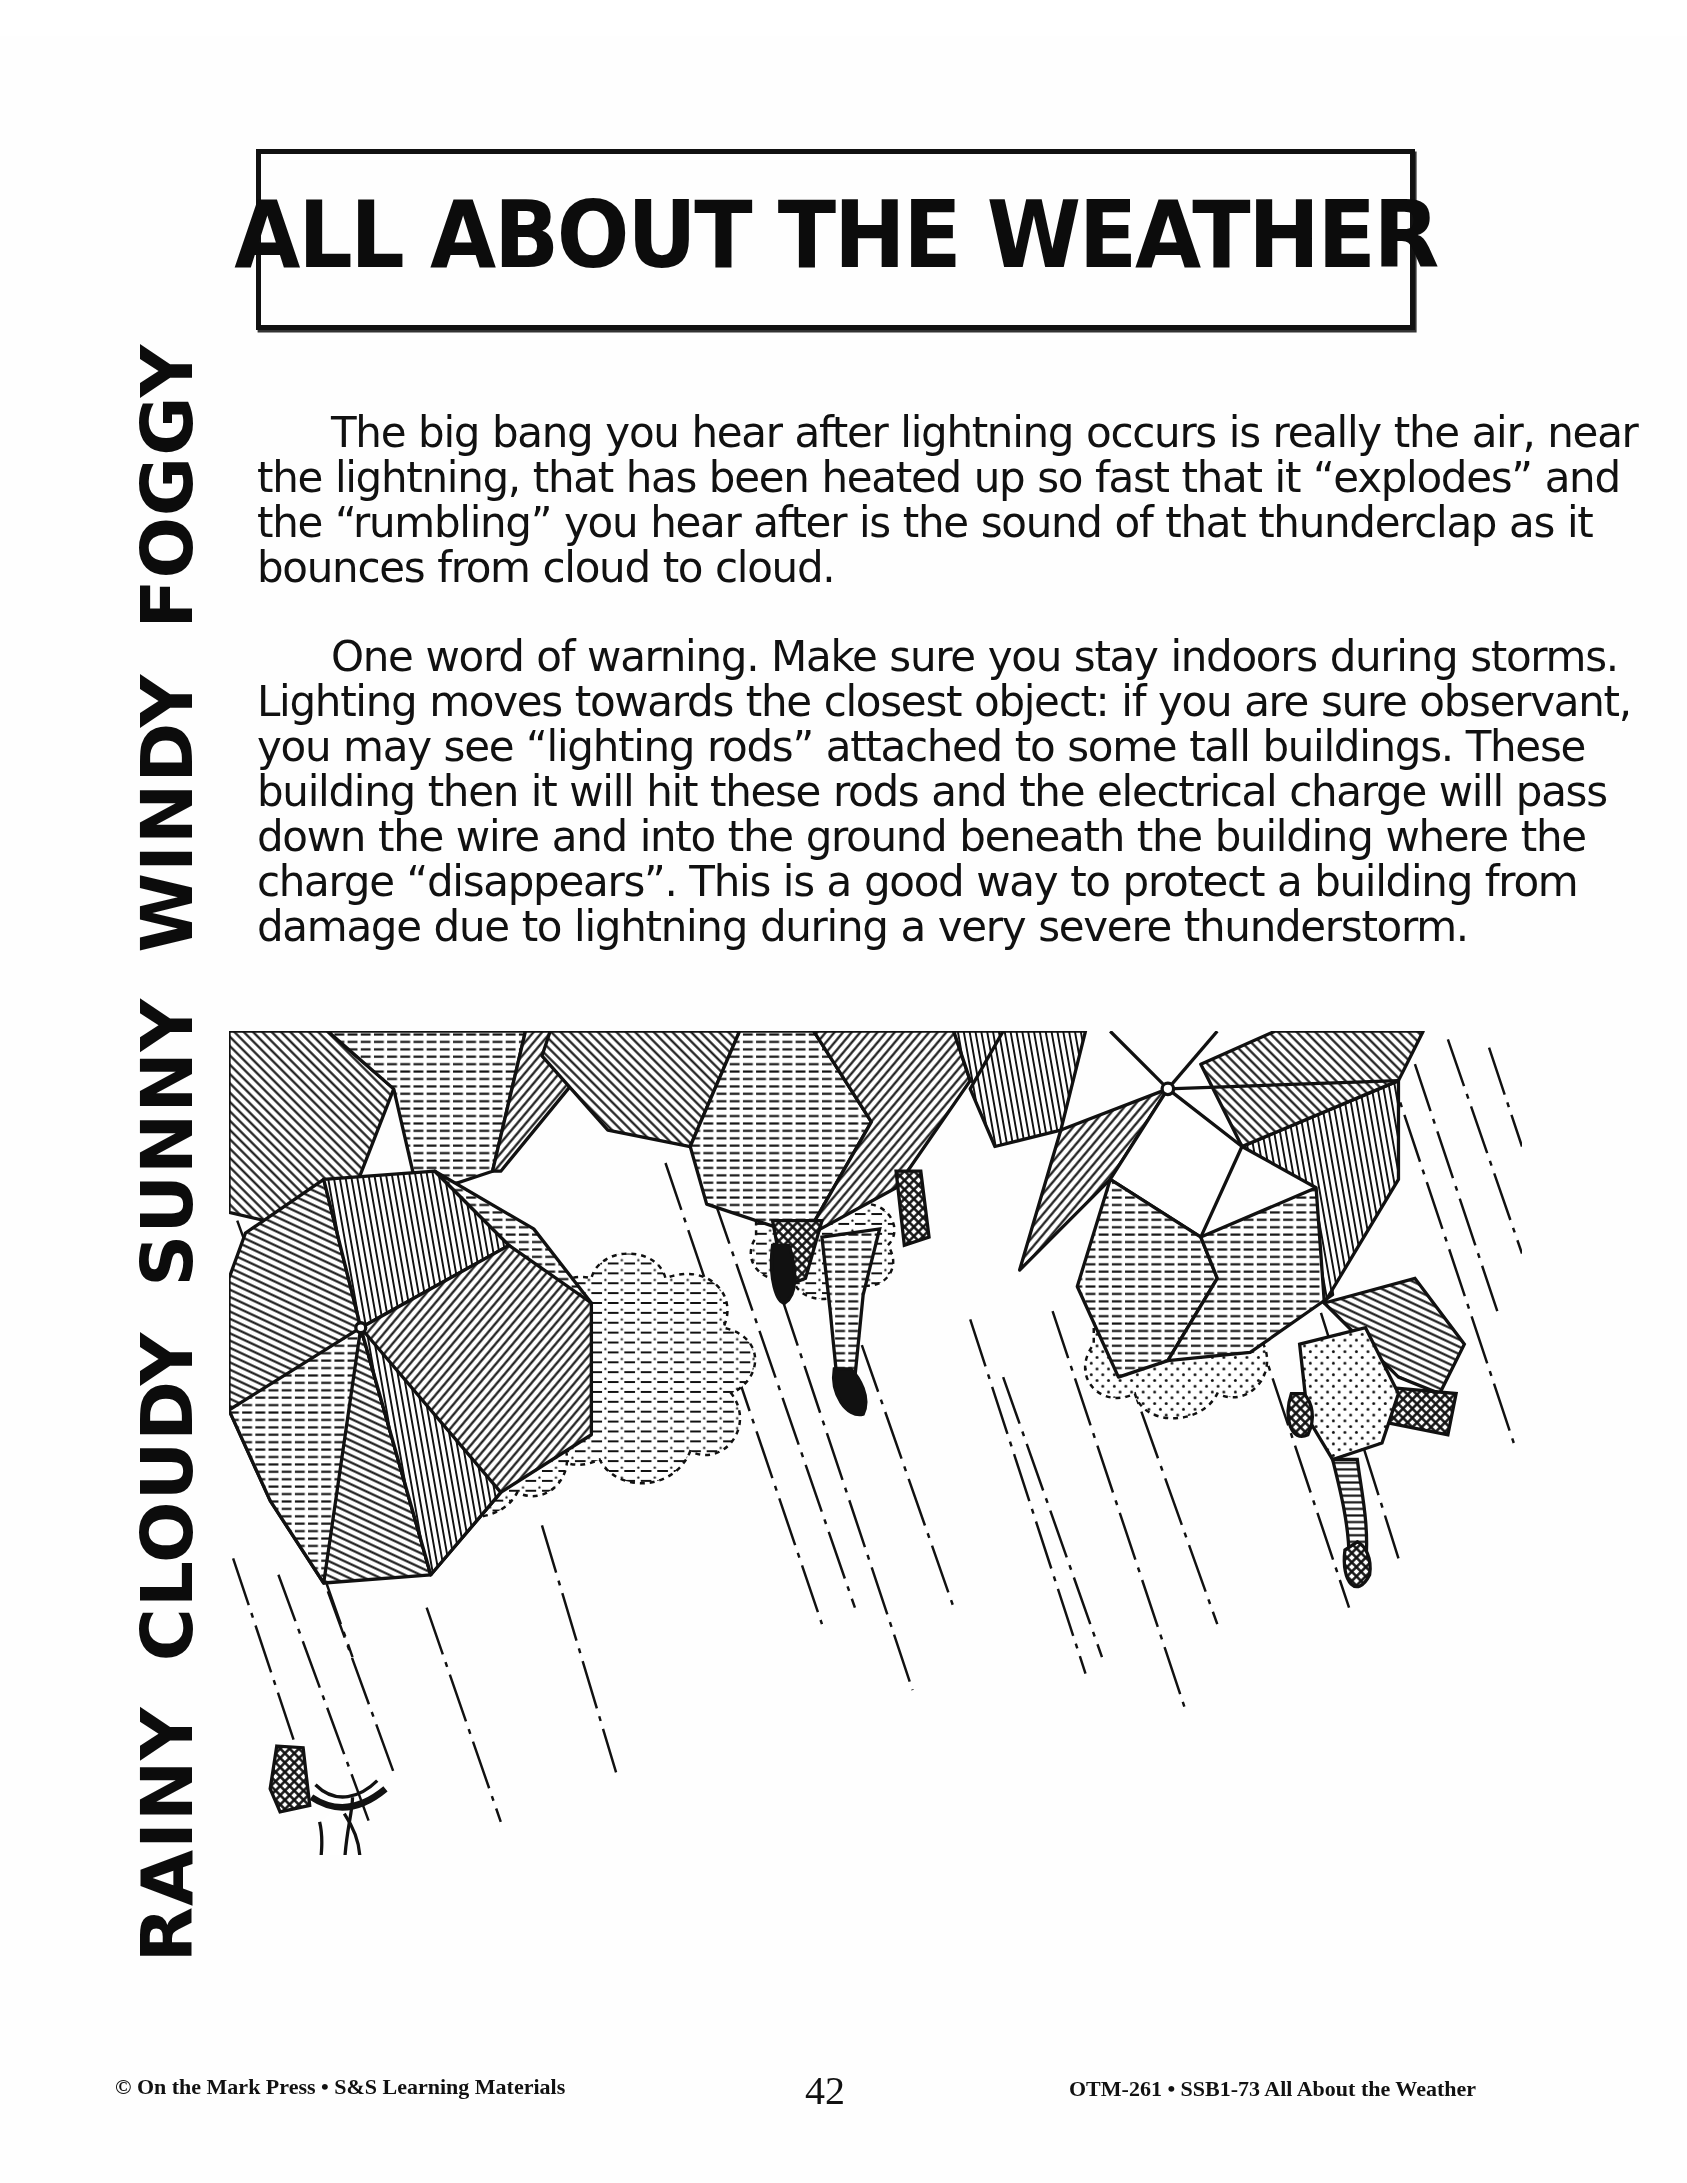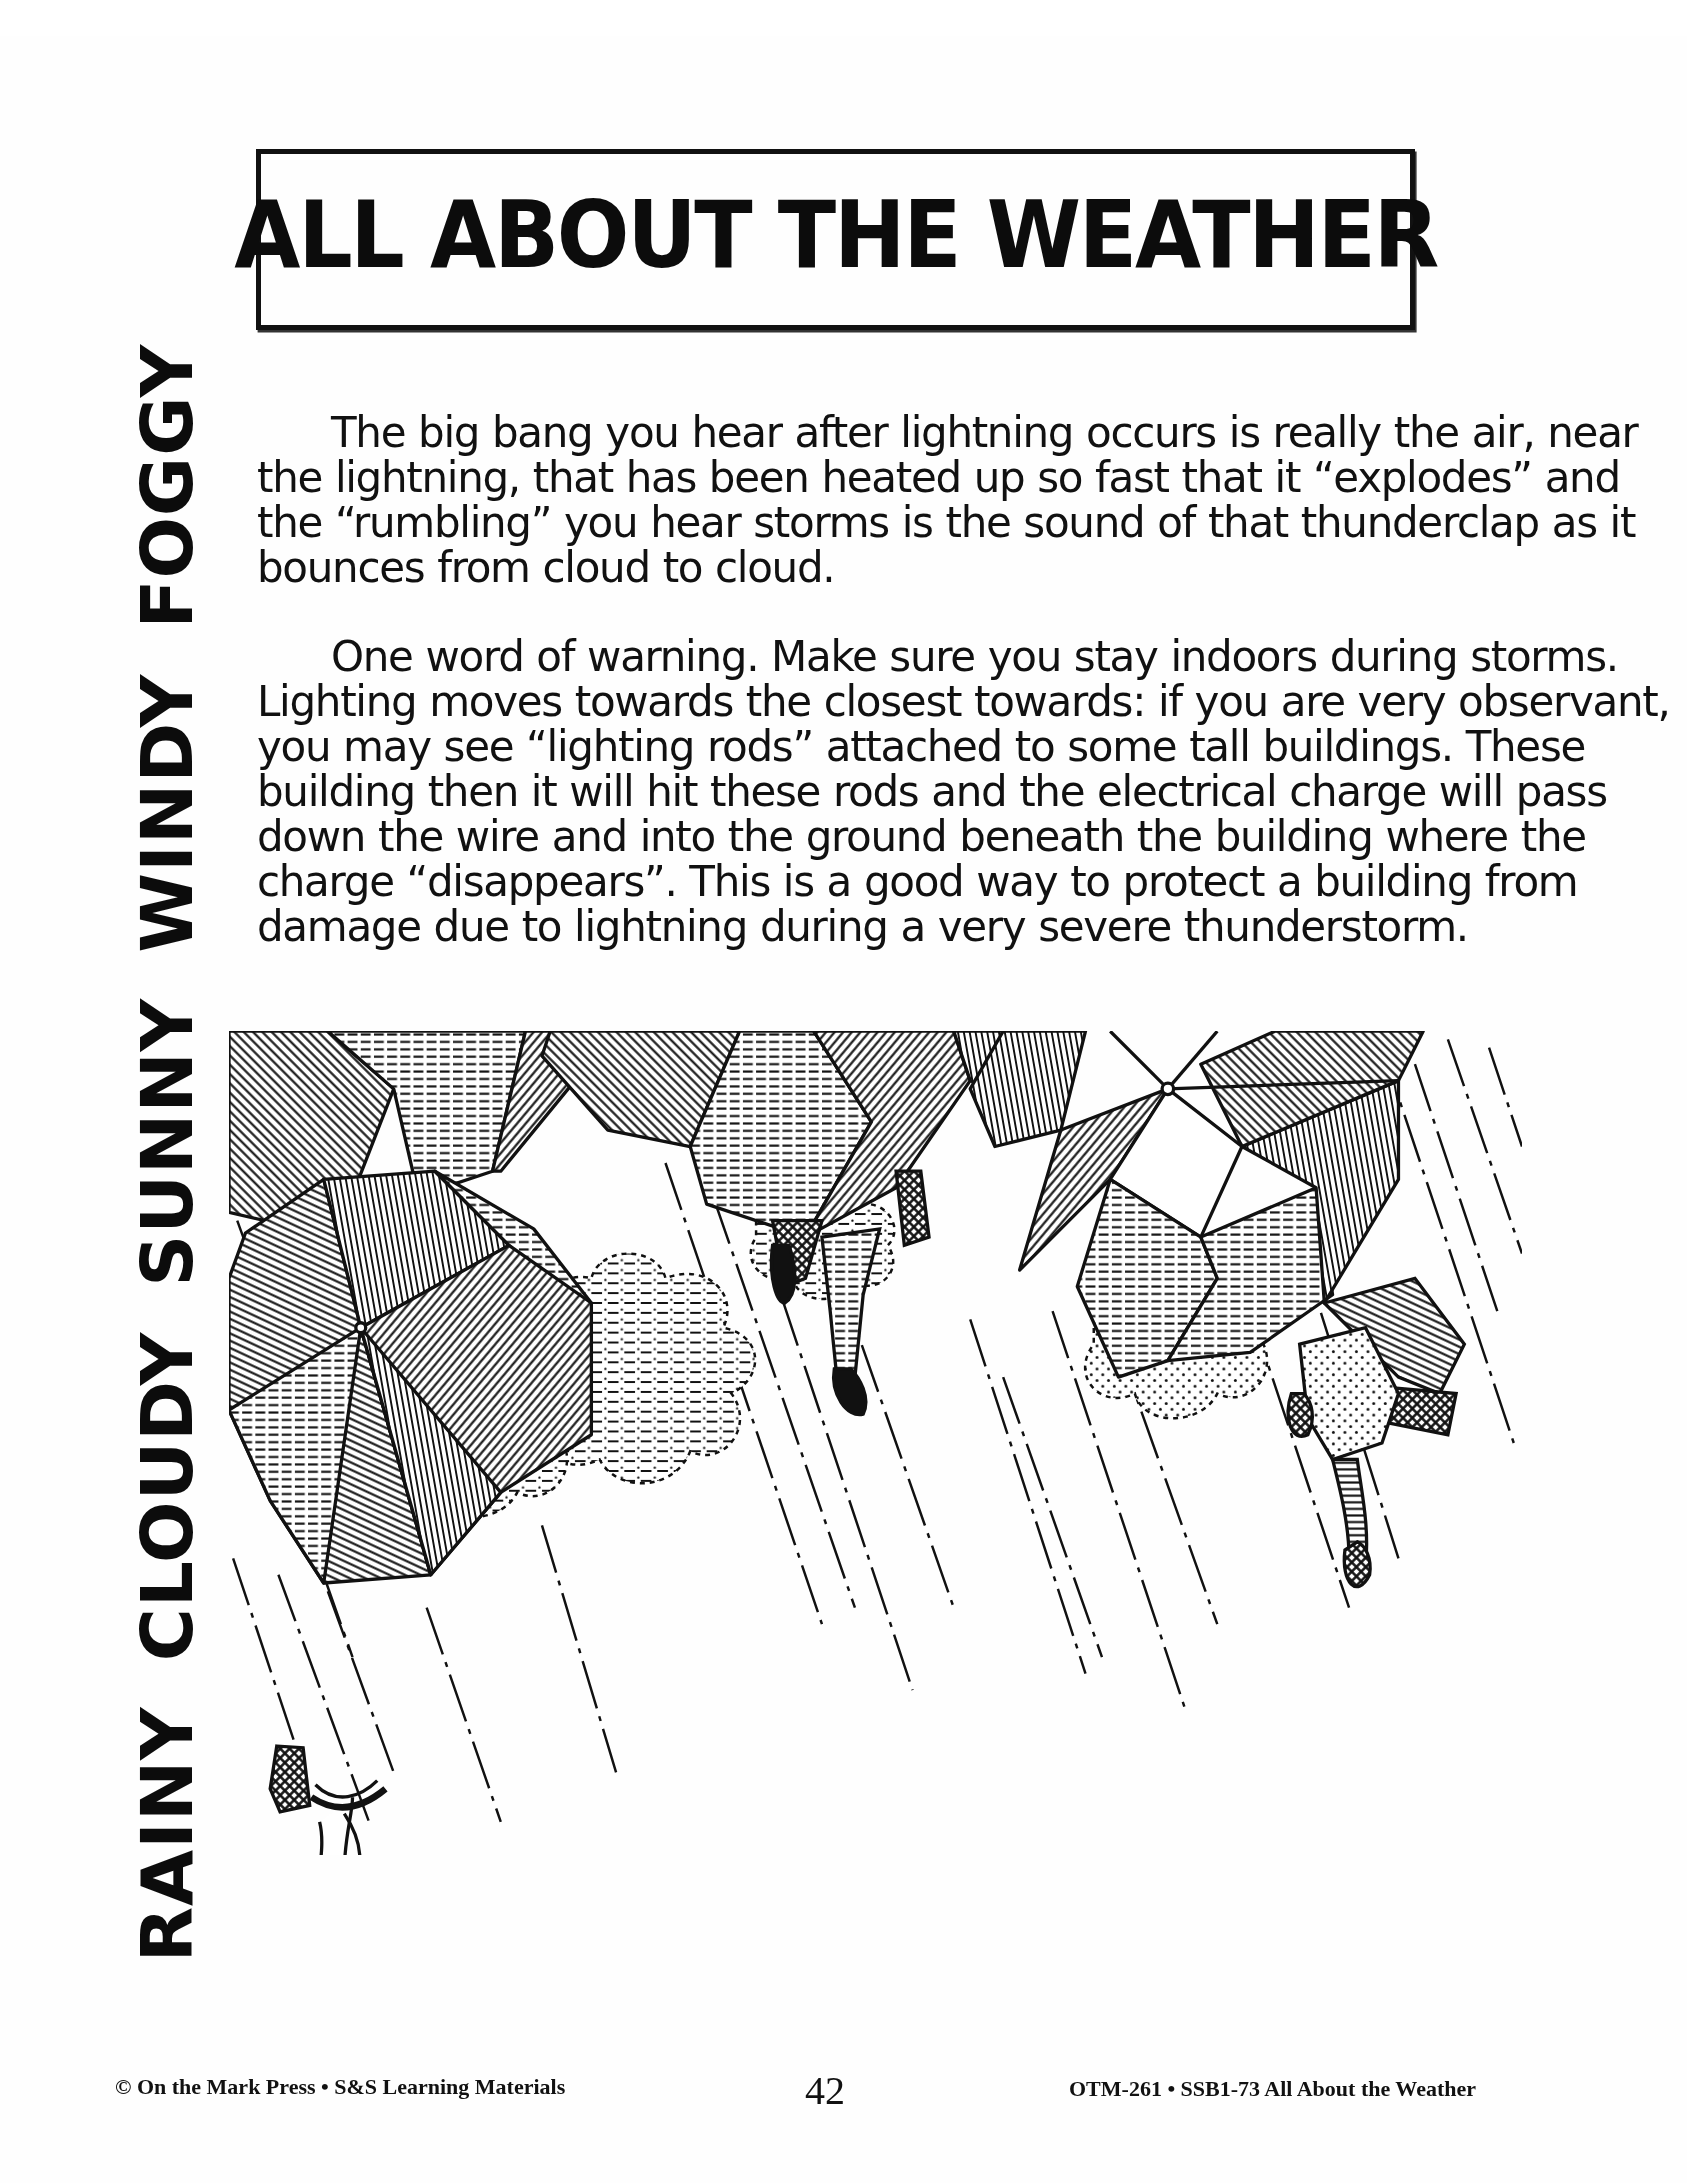--- a/index.html
+++ b/index.html
@@ -143,26 +143,26 @@
     <span class="sidebar-word">CLOUDY</span>
     <span class="sidebar-word">SUNNY</span>
     <span class="sidebar-word">WINDY</span>
     <span class="sidebar-word">FOGGY</span>
   </div>
 
   <div class="body-text">
     <p>
       <span class="line indent">The big bang you hear after lightning occurs is really the air, near</span>
       <span class="line">the lightning, that has been heated up so fast that it “explodes” and</span>
-      <span class="line">the “rumbling” you hear storms is the sound of that thunderclap as it</span>
+      <span class="line">the “rumbling” you hear after is the sound of that thunderclap as it</span>
       <span class="line">bounces from cloud to cloud.</span>
     </p>
     <p>
       <span class="line indent">One word of warning.  Make sure you stay indoors during storms.</span>
-      <span class="line">Lighting moves towards the closest towards: if you are very observant,</span>
+      <span class="line">Lighting moves towards the closest object: if you are sure observant,</span>
       <span class="line">you may see “lighting rods” attached to some tall buildings.  These</span>
       <span class="line">building then it will hit these rods and the electrical charge will pass</span>
       <span class="line">down the wire and into the ground beneath the building where the</span>
       <span class="line">charge “disappears”.  This is a good way to protect a building from</span>
       <span class="line">damage due to lightning during a very severe thunderstorm.</span>
     </p>
   </div>
 
   <div class="illustration">
     <svg width="1293" height="824" viewBox="0 0 1570 1000" xmlns="http://www.w3.org/2000/svg">

